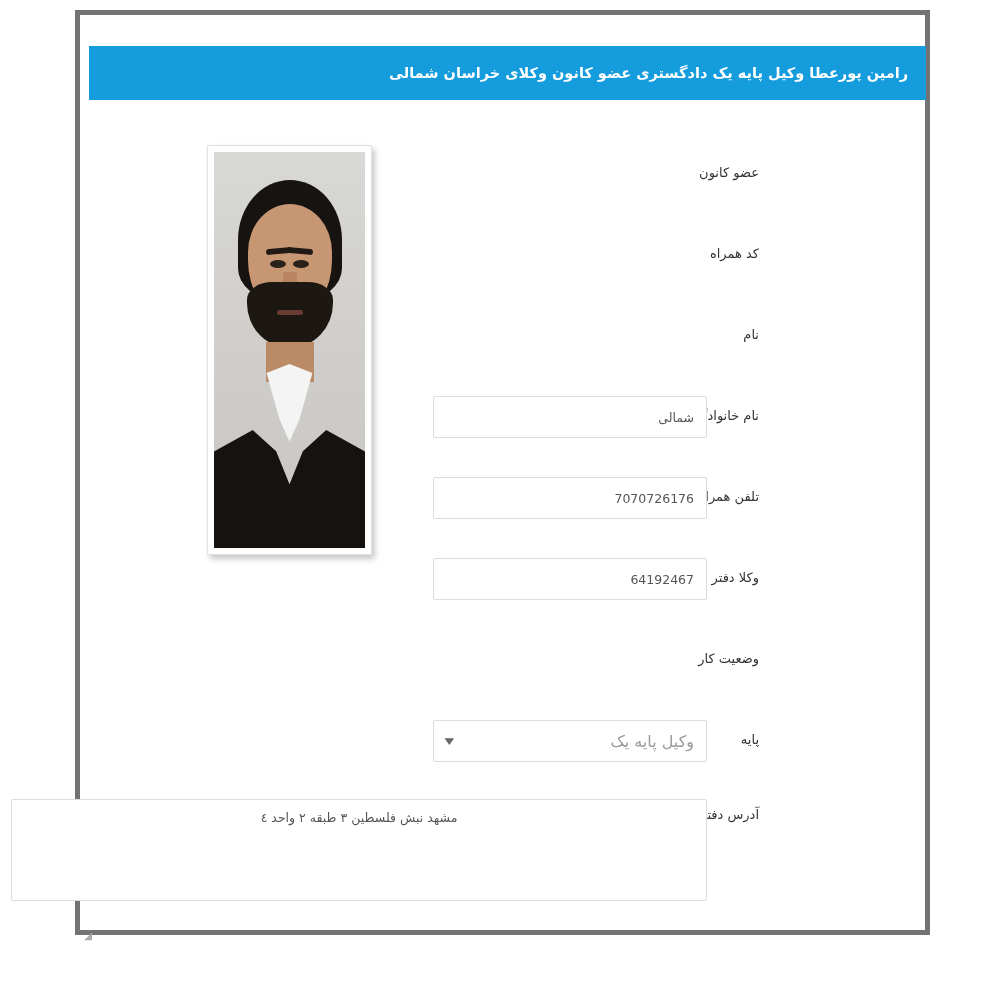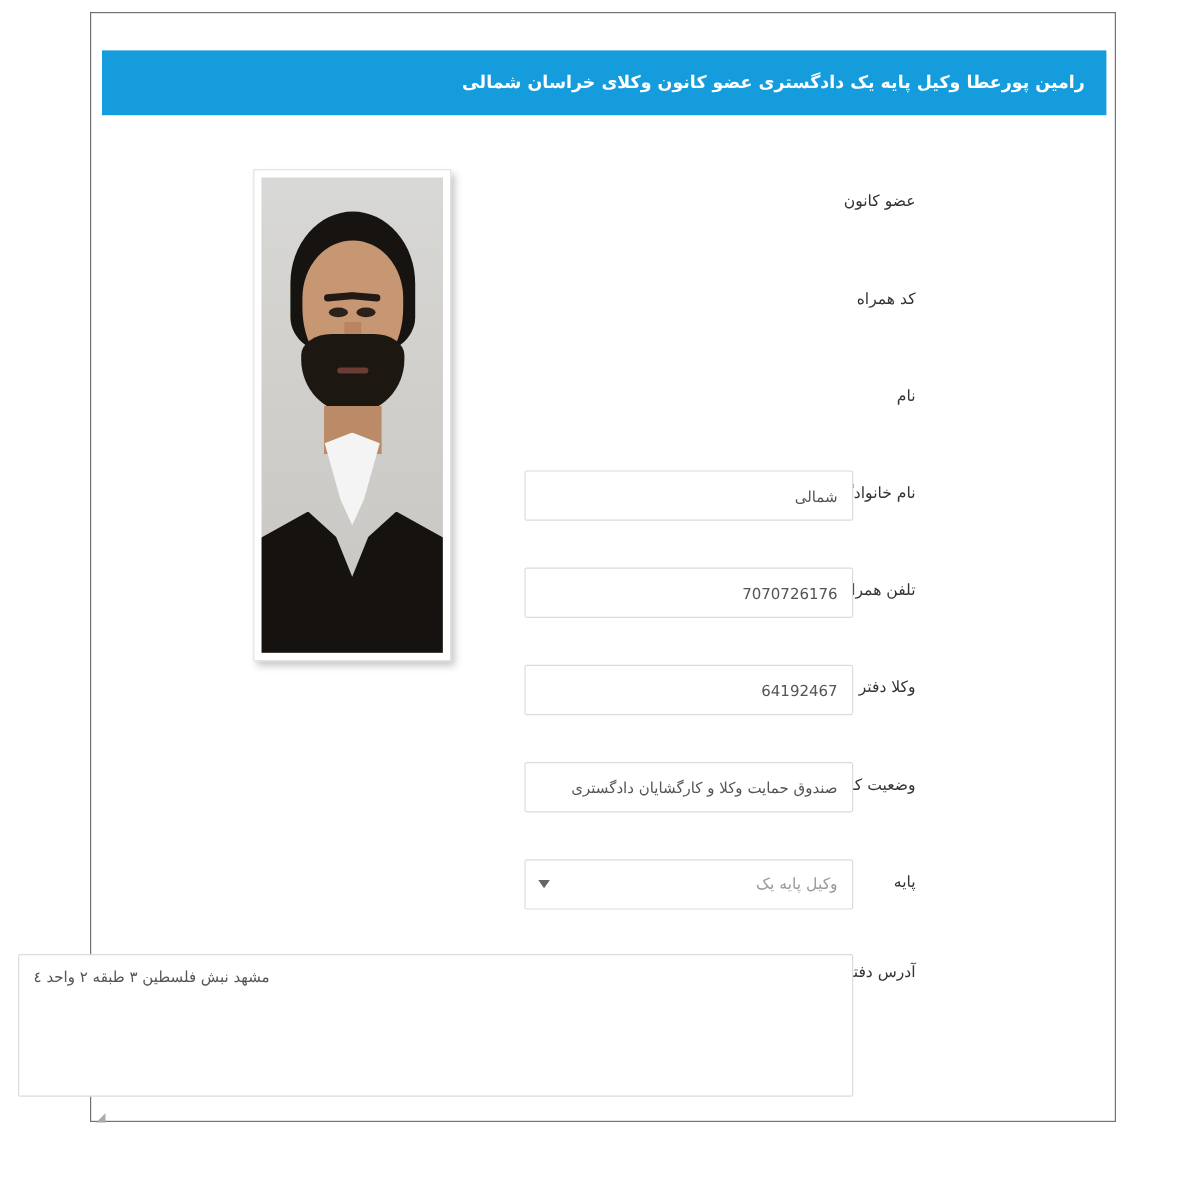--- a/index.html
+++ b/index.html
@@ -19,21 +19,21 @@
     box-sizing: border-box;
   }
 
   .card {
     position: absolute;
     left: 75px;
     top: 10px;
     width: 855px;
     height: 925px;
     background: #ffffff;
-    border: 1px solid #737373;
+    border: 5px solid #737373;
     box-sizing: border-box;
   }
 
   .card-header {
     position: absolute;
     left: 9px;
     top: 31px;
     width: 837px;
     height: 54px;
     background: #159cdd;
@@ -189,21 +189,21 @@
     padding: 0 12px;
     font-size: 12.5px;
     color: #555555;
     direction: rtl;
     border-radius: 2px;
   }
 
   .field-control.select {
     justify-content: space-between;
   }
-  .select-value { color: #9a9a9a; font-size: 13px; }
+  .select-value { color: #9a9a9a; font-size: 16px; }
   .select-arrow {
     color: #666666;
     font-size: 9px;
     line-height: 1;
     transform: scaleX(1.4);
   }
 
   
   .address-row {
     position: relative;
@@ -218,29 +218,29 @@
     font-size: 13px;
     color: #333333;
     direction: rtl;
     white-space: nowrap;
   }
   .address-box {
     position: absolute;
     right: 218px;
     top: 6px;
     width: 696px;
-    height: 119px;
+    height: 102px;
     background: #ffffff;
     border: 1px solid #dcdcdc;
     box-sizing: border-box;
     padding: 10px 12px;
     font-size: 12.5px;
     color: #555555;
     direction: rtl;
-    text-align: left;
+    text-align: center;
     border-radius: 2px;
   }
   .resize-grip {
     position: absolute;
     left: 2px;
     bottom: 2px;
     width: 10px;
     height: 10px;
     color: #aaaaaa;
     font-size: 10px;
@@ -301,21 +301,20 @@
           <div class="field-control">7070726176</div>
         </div>
 
         <div class="field-row">
           <div class="field-label">وکلا دفتر</div>
           <div class="field-control">64192467</div>
         </div>
 
         <div class="field-row">
           <div class="field-label">وضعیت کار</div>
-          <div class="field-control">صندوق حمایت وکلا و کارگشایان دادگستری</div>
         </div>
 
         <div class="field-row">
           <div class="field-label">پایه</div>
           <div class="field-control select">
             <span class="select-value">وکیل پایه یک</span>
             <span class="select-arrow">▼</span>
           </div>
         </div>
 

